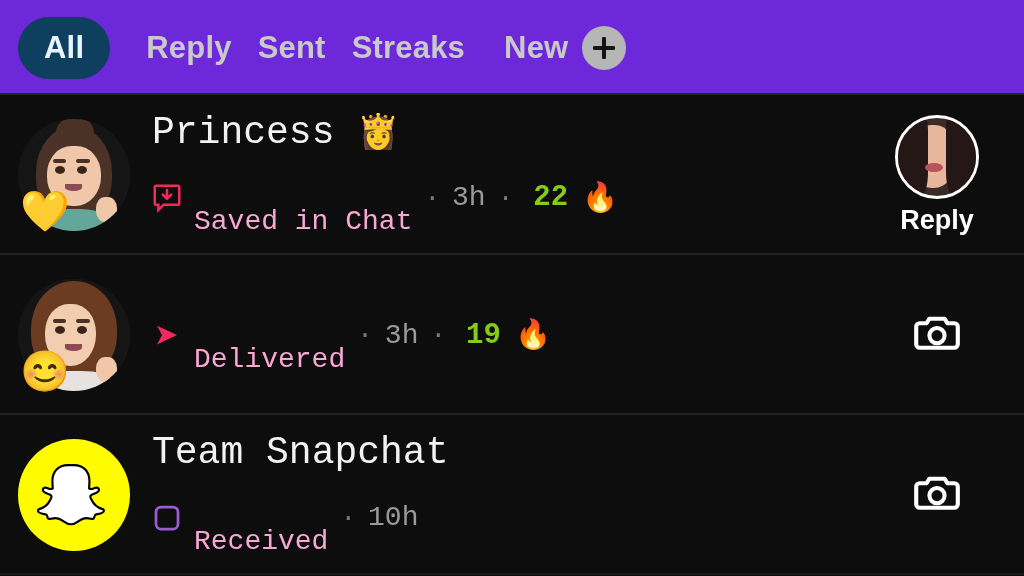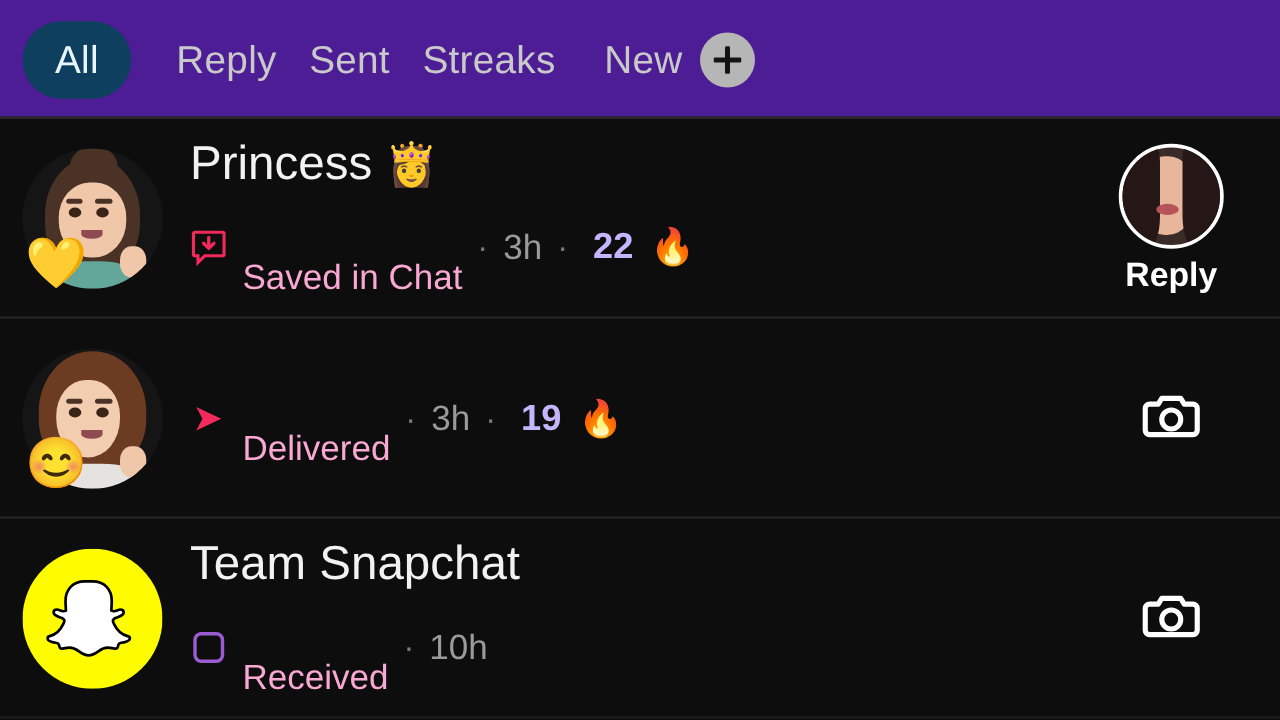--- a/index.html
+++ b/index.html
@@ -17,23 +17,24 @@
     background: #0d0d0d;
     overflow: hidden;
   }
 
   
   #tabbar {
     position: relative;
     height: 95px;
     display: flex;
     align-items: center;
-    background: #4c1d95;
+    background: #6d28d9;
     padding-left: 18px;
     box-sizing: border-box;
+    font-weight: bold;
   }
   #tabbar::after {
     content: "";
     position: absolute;
     left: 0; right: 0; bottom: 0;
     height: 2px;
     background: #262626;
   }
   .tab {
     color: #c9c9c9;
@@ -220,41 +221,42 @@
   }
 
   
   .row-text {
     flex: 1 1 auto;
     min-width: 0;
     display: flex;
     flex-direction: column;
     justify-content: flex-end;
     gap: 6px;
+    font-family: Liberation Mono, monospace;
   }
   .name {
     color: #f2f2f2;
     font-size: 38px;
     line-height: 1.05;
     white-space: nowrap;
     overflow: hidden;
   }
   .name .emoji { font-size: 34px; }
   .subline {
     display: flex;
     align-items: center;
     gap: 12px;
     color: #9a9a9a;
     font-size: 28px;
     white-space: nowrap;
   }
   .sub-status { color: #f9a8d4; margin-top: 48px; }
   .dot { color: #7a7a7a; font-size: 26px; }
   .streak {
-    color: #c4b5fd;
+    color: #84cc16;
     font-weight: bold;
     font-size: 29px;
     margin-left: 8px;
   }
   .flame { font-size: 29px; margin-left: 2px; }
 
   
   .status-icon { flex: 0 0 auto; display: inline-flex; }
 
   

